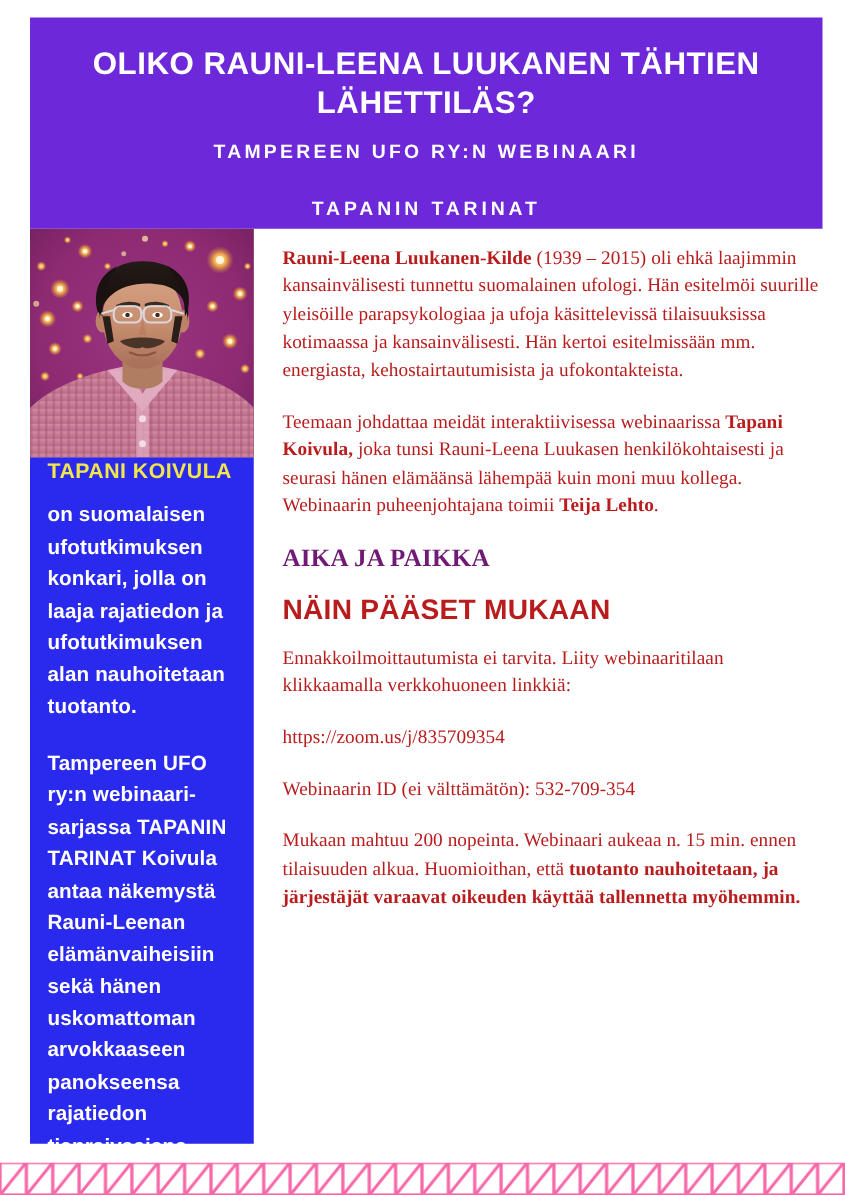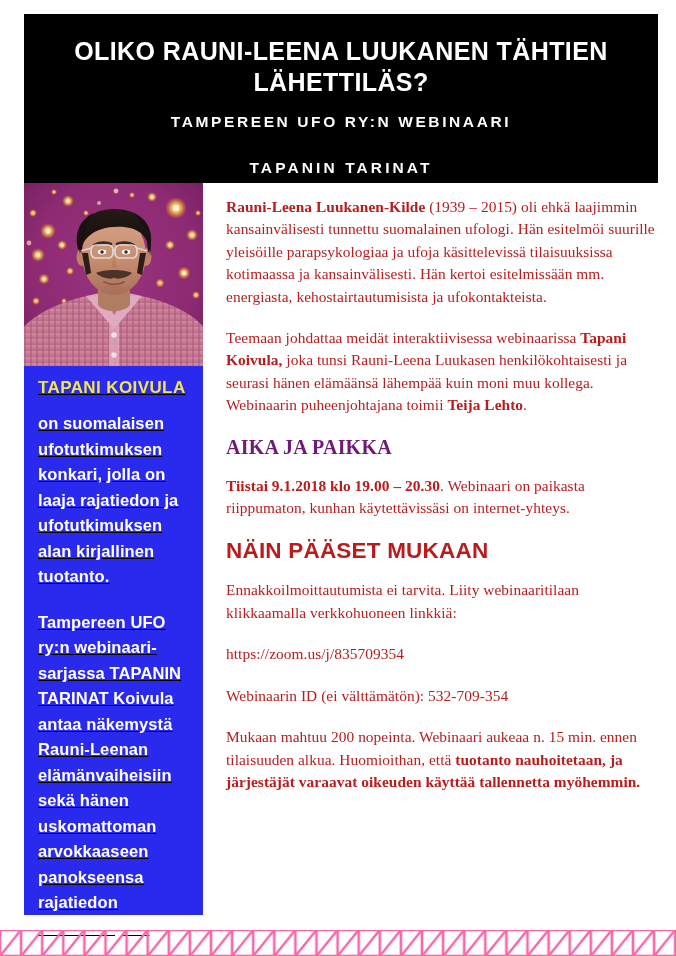--- a/index.html
+++ b/index.html
@@ -16,21 +16,21 @@
     -webkit-font-smoothing: antialiased;
   }
 
   
   #header-banner {
     position: absolute;
     left: 24px;
     top: 14px;
     width: 634px;
     height: 169px;
-    background: #000000;
+    background: #6d28d9;
     box-sizing: border-box;
     padding-top: 22px;
     text-align: center;
   }
   #header-title {
     color: #ffffff;
     font-family: "Liberation Sans", sans-serif;
     font-weight: bold;
     font-size: 25px;
     line-height: 31px;
@@ -69,22 +69,21 @@
 
   
   #sidebar {
     position: absolute;
     left: 24px;
     top: 366px;
     width: 179px;
     height: 549px;
     background: #2A2AEE;
     box-sizing: border-box;
-    padding: 11px 14px 10px 14px;
-    text-decoration: underline;
+    padding: 0 14px 10px 14px;
   }
   #sidebar-name {
     color: #F2E64B;
     font-weight: bold;
     font-size: 17px;
     letter-spacing: 0.4px;
     line-height: 22px;
     margin: 0 0 12px 0;
   }
   .sidebar-para {
@@ -264,33 +263,32 @@
     <path d="M 72 90 C 80 86 100 86 108 90 C 102 96 90 97 90 94 C 90 97 78 96 72 90 Z" fill="#4A3328"></path>
 
     <path d="M 80 99 C 86 102 94 102 100 99" stroke="#8C5443" stroke-width="1.8" fill="none" stroke-linecap="round"></path>
 
     <ellipse cx="90" cy="107" rx="14" ry="5" fill="#A9715A" opacity="0.4"></ellipse>
   </svg>
 </div>
 
 <div id="sidebar">
   <div id="sidebar-name">TAPANI KOIVULA</div>
-  <p class="sidebar-para">on suomalaisen ufotutkimuksen konkari, jolla on laaja rajatiedon ja ufotutkimuksen alan kirjallinen tuotanto.</p>
+  <p class="sidebar-para">on suomalaisen ufotutkimuksen konkari, jolla on laaja rajatiedon ja ufotutkimuksen alan nauhoitetaan tuotanto.</p>
   <p class="sidebar-para">Tampereen UFO ry:n webinaari-sarjassa TAPANIN TARINAT Koivula antaa näkemystä Rauni-Leenan elämänvaiheisiin sekä hänen uskomattoman arvokkaaseen panokseensa rajatiedon tienraivaajana Suomessa.</p>
 </div>
 
 <div id="main-column">
 
   <p class="body-para"><b>Rauni-Leena Luukanen-Kilde</b><span> (1939 – 2015) oli ehkä laajimmin kansainvälisesti tunnettu suomalainen ufologi.  Hän esitelmöi suurille yleisöille parapsykologiaa ja ufoja käsittelevissä tilaisuuksissa kotimaassa ja kansainvälisesti. Hän kertoi esitelmissään mm. energiasta, kehostairtautumisista ja ufokontakteista.</span></p>
 
   <p class="body-para"><span>Teemaan johdattaa meidät interaktiivisessa webinaarissa </span><b>Tapani Koivula,</b><span> joka tunsi Rauni-Leena Luukasen henkilökohtaisesti ja seurasi hänen elämäänsä lähempää kuin moni muu kollega. Webinaarin puheenjohtajana toimii </span><b>Teija Lehto</b><span>.</span></p>
 
   <div class="sec-head-dark">AIKA JA PAIKKA</div>
 
-  <p class="body-para"><b>Tiistai 9.1.2018 klo 19.00 – 20.30</b><span>. Webinaari on paikasta riippumaton, kunhan käytettävissäsi on internet-yhteys.</span></p>
 
   <div id="section-heading-join">NÄIN PÄÄSET MUKAAN</div>
 
   <p class="body-para">Ennakkoilmoittautumista ei tarvita. Liity webinaaritilaan klikkaamalla verkkohuoneen linkkiä:</p>
 
   <p class="body-para">https://zoom.us/j/835709354</p>
 
   <p class="body-para">Webinaarin ID (ei välttämätön): 532-709-354</p>
 
   <p class="body-para"><span>Mukaan mahtuu 200 nopeinta. Webinaari aukeaa n. 15 min. ennen tilaisuuden alkua. Huomioithan, että </span><b>tuotanto nauhoitetaan, ja järjestäjät varaavat oikeuden käyttää tallennetta myöhemmin.</b></p>

